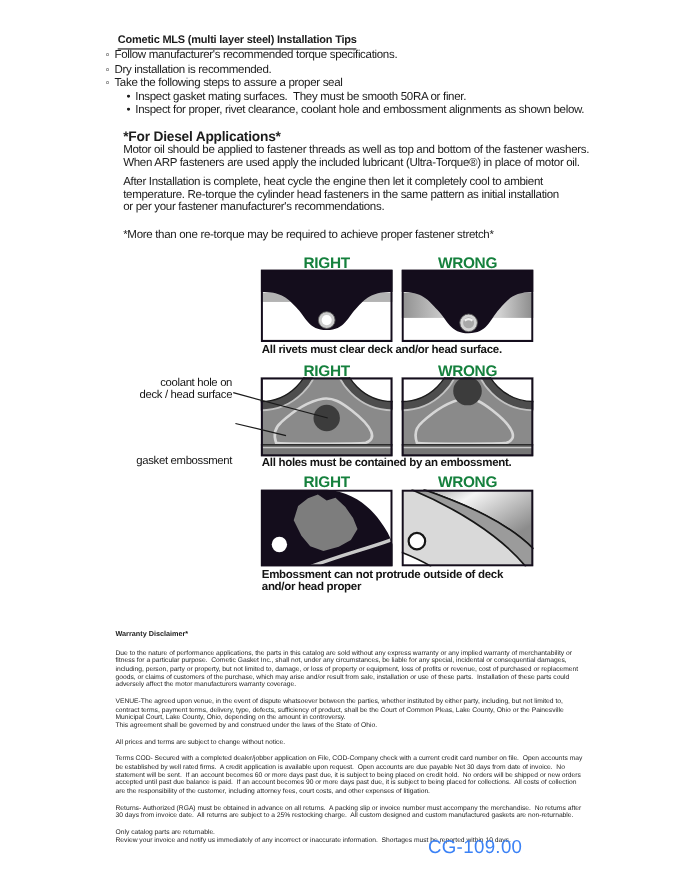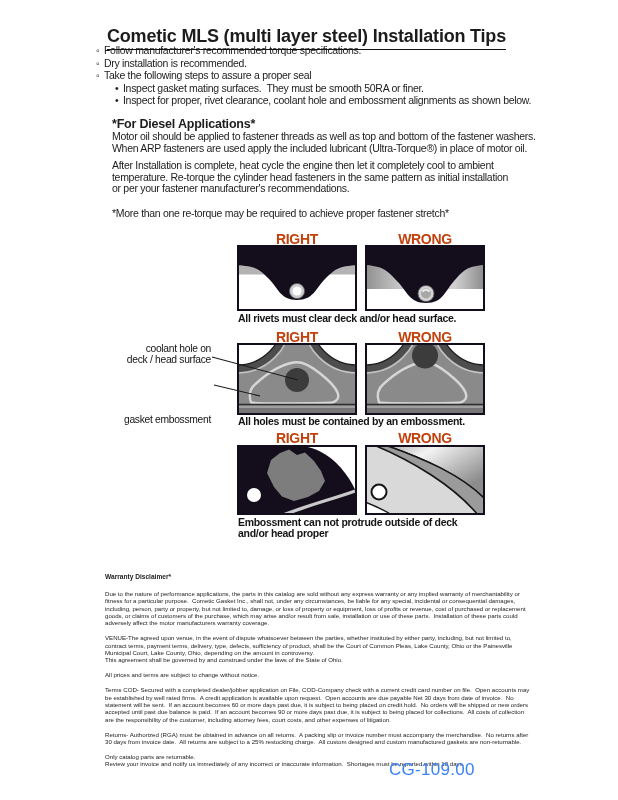--- a/index.html
+++ b/index.html
@@ -3,30 +3,30 @@
 <meta charset="utf-8">
 <style>
   html,body{margin:0;padding:0;background:#ffffff;}
   .page{
     position:relative;width:618px;height:800px;background:#ffffff;overflow:hidden;
     font-family:"Liberation Sans","DejaVu Sans",sans-serif;color:#1c1c1c;
   }
   .abs{position:absolute;}
   .pre{white-space:pre;}
   .title{
-    font-size:18px;font-weight:bold;letter-spacing:-0.2px;
+    font-size:10px;font-weight:bold;letter-spacing:-0.2px;
     border-bottom:1.5px solid #111;padding-bottom:2px;display:inline-block;
   }
   .body-txt{font-size:10.5px;letter-spacing:-0.3px;line-height:12.6px;}
   .para{font-size:10.5px;letter-spacing:-0.3px;line-height:11.7px;}
   .bullet-line{white-space:pre;}
   .bullet-line .marker{display:inline-block;width:8px;}
   .sub{padding-left:19px;}
   .diesel-h{font-size:12.5px;font-weight:bold;letter-spacing:-0.2px;}
-  .fig-label{font-size:14px;font-weight:bold;letter-spacing:-0.3px;width:120px;text-align:center;color:#c2410c;}
+  .fig-label{font-size:14px;font-weight:bold;letter-spacing:-0.3px;width:120px;text-align:center;color:#15803d;}
   .fig-caption{font-size:10.5px;letter-spacing:-0.3px;line-height:11px;color:#141414;font-weight:bold;}
   .ann{font-size:10.3px;letter-spacing:-0.3px;line-height:10.8px;text-align:right;width:116px;color:#141414;}
   .legal{width:470px;}
   .legal-h{font-size:6.6px;font-weight:bold;margin:0 0 10px 0;}
   .legal-p{font-size:6.1px;line-height:7.35px;letter-spacing:0;margin:0 0 7.6px 0;white-space:pre;}
   .footer-code{font-size:17px;letter-spacing:0.3px;color:#3b82f6;}
   .figbox{display:block;}
   svg{display:block;}
 </style>
 </head>

